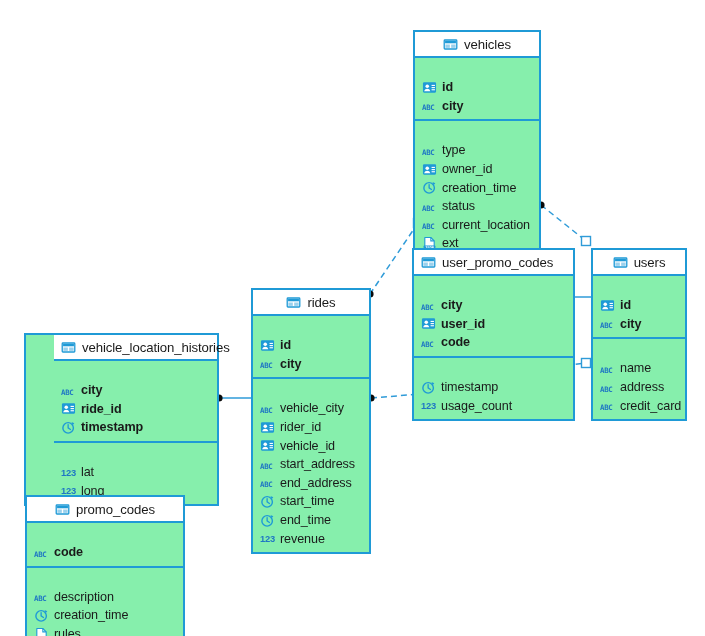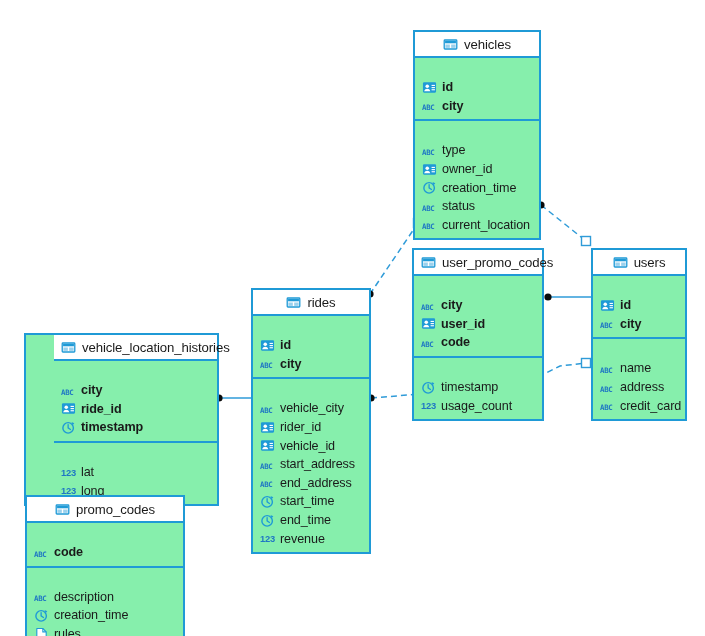--- a/index.html
+++ b/index.html
@@ -212,23 +212,34 @@
               <span class="abc-glyph">ABC</span>
             </span>
             <span class="field-name">status</span>
           </div>
           <div class="field">
             <span class="icon">
               <span class="abc-glyph">ABC</span>
             </span>
             <span class="field-name">current_location</span>
           </div>
+          <div class="field">
+            <span class="icon">
+              <svg width="15" height="15" viewBox="0 0 16 16">
+                <path d="M3 1.6 h6.4 L13 5.2 V14 H3 Z" fill="#ffffff" stroke="#1f9ad6" stroke-width="1.2" stroke-linejoin="round"></path>
+                <path d="M9.4 1.6 V5.2 H13" fill="none" stroke="#1f9ad6" stroke-width="1.1"></path>
+                <rect x="1.7" y="10.2" width="12.6" height="4.4" rx="0.6" fill="#1f9ad6"></rect>
+                <text x="8" y="13.7" font-family="DejaVu Sans Mono, monospace" font-size="4.1" font-weight="bold" fill="#ffffff" text-anchor="middle">JSON</text>
+              </svg>
+            </span>
+            <span class="field-name">ext</span>
+          </div>
         </div>
       </div>
-      <div class="entity" style="left: 412px; top: 248px; width: 132px;">
+      <div class="entity" style="left: 412px; top: 248px; width: 163px;">
         <div class="entity-header left">
           <span class="icon">
             <svg width="15" height="15" viewBox="0 0 16 16">
               <rect x="1.3" y="3.2" width="13.4" height="9.6" rx="0.8" fill="none" stroke="#1f9ad6" stroke-width="1.4"></rect>
               <rect x="2.2" y="4.1" width="11.6" height="2.6" fill="#1f9ad6"></rect>
               <rect x="2.5" y="8.0" width="4.8" height="3.6" fill="#1f9ad6" opacity="0.45"></rect>
               <rect x="8.7" y="8.0" width="4.8" height="3.6" fill="#1f9ad6" opacity="0.45"></rect>
             </svg>
           </span>
           <span class="entity-title">user_promo_codes</span>

